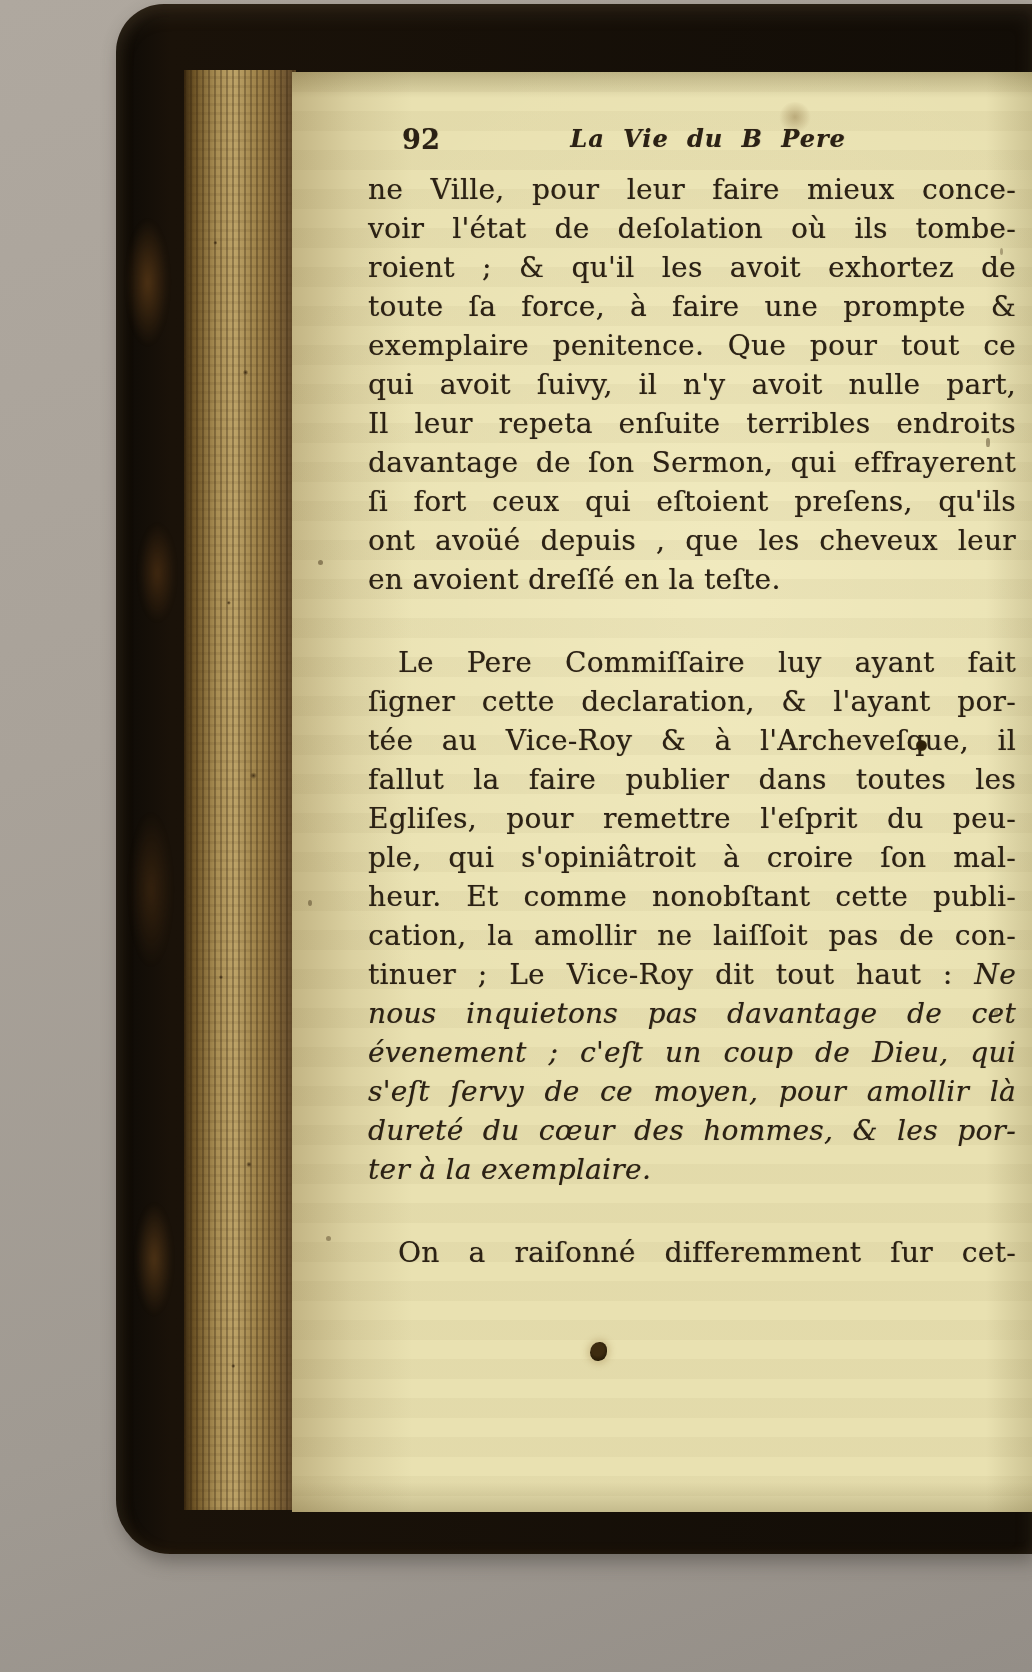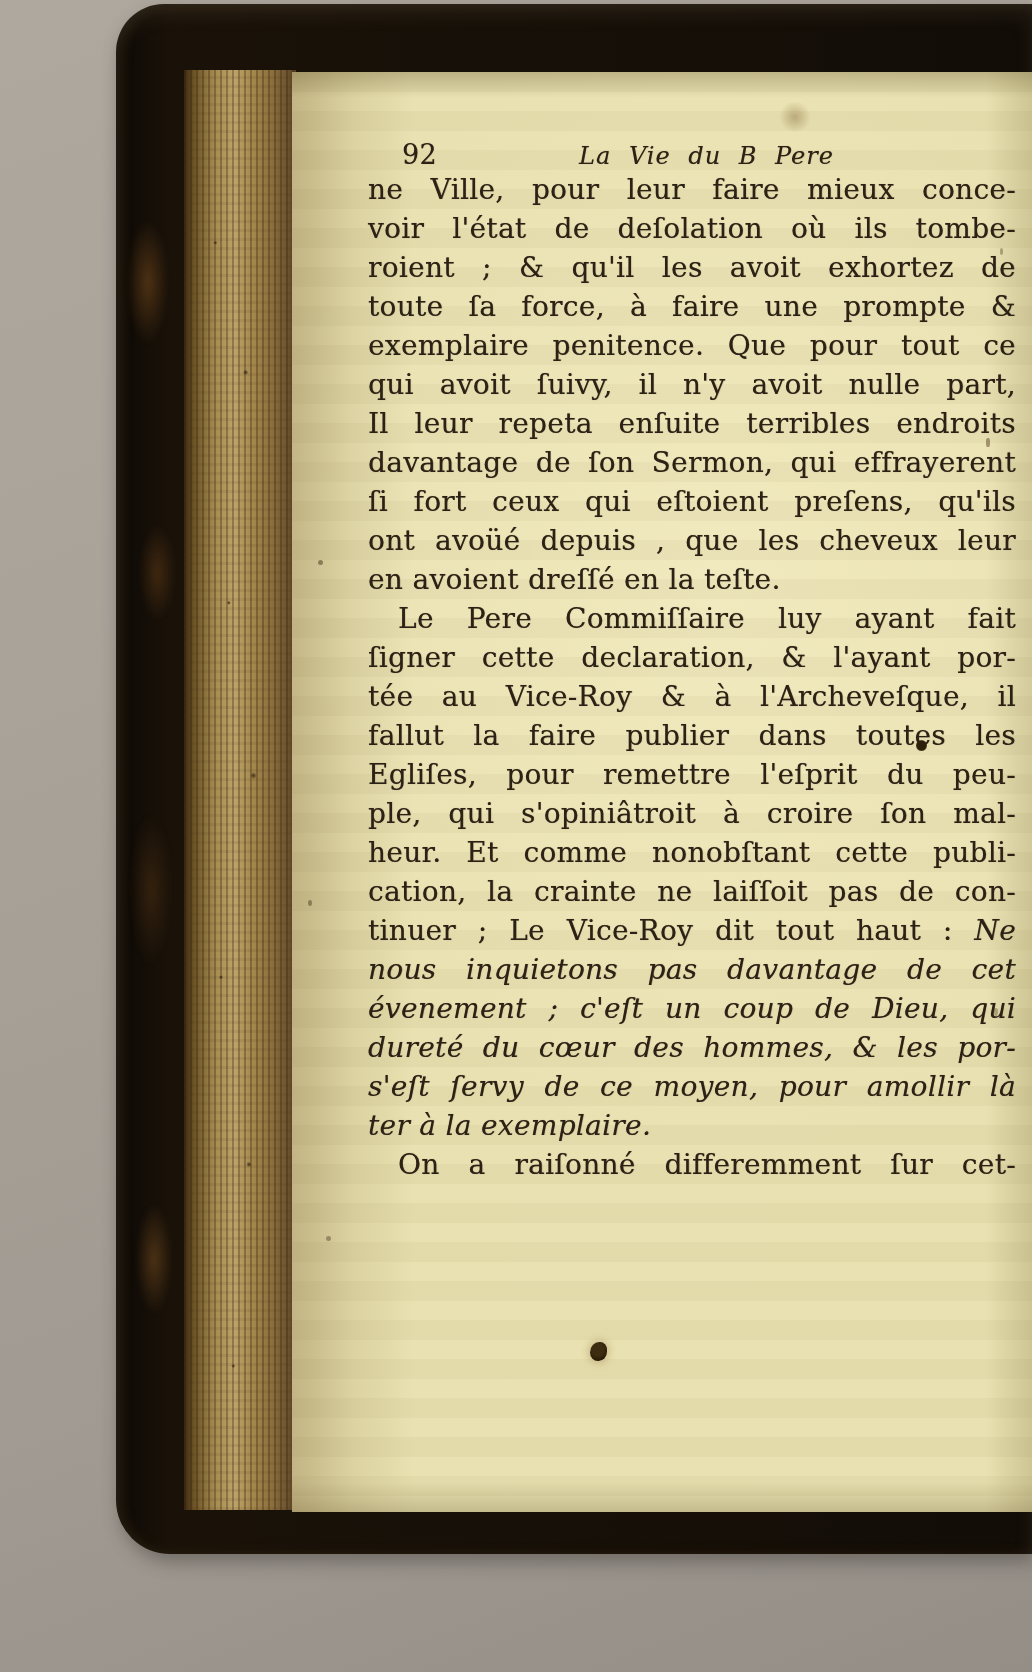--- a/index.html
+++ b/index.html
@@ -46,28 +46,28 @@
           linear-gradient(180deg, rgba(86,72,30,.28) 0, rgba(0,0,0,0) 26px),
           linear-gradient(0deg, rgba(86,72,30,.25) 0, rgba(0,0,0,0) 30px),
           #e9e1b1;}
   .paper::after{content:"";position:absolute;inset:0;
         background:repeating-linear-gradient(180deg, rgba(112,96,48,.05) 0 20px, rgba(0,0,0,0) 20px 39px);}
 
   
   .textblock{position:absolute;left:368px;top:124px;width:648px;color:#2b2114;
         font-size:28px;letter-spacing:.3px;
         text-shadow:.3px .4px .7px rgba(43,33,20,.5);}
-  .runhead{height:46px;display:flex;align-items:flex-end;}
+  .runhead{height:46px;display:flex;align-items:flex-start;font-weight:bold;}
   .pagenum{margin-left:34px;font-size:27px;}
   .runtitle{flex:1;text-align:center;padding-right:40px;font-style:italic;font-size:24px;
         word-spacing:9px;letter-spacing:1px;}
   .line{height:39px;line-height:39px;white-space:normal;
         text-align:justify;text-align-last:justify;overflow:visible;}
   .line.end{text-align-last:left;}
-  .line.ind{padding-left:30px;}
+  .line.ind{padding-left:30px;margin-top:44px;}
   .line .it, .line.it{font-style:italic;}
 
   
   .ink-blot{position:absolute;left:590px;top:1342px;width:17px;height:19px;
         border-radius:58% 42% 52% 48%;
         background:radial-gradient(circle at 45% 40%, #3e2c10 0 40%, #271b06 75%, rgba(39,27,6,.6));
         box-shadow:0 0 6px 3px rgba(150,120,60,.28);}
   .smudge{position:absolute;left:778px;top:102px;width:34px;height:30px;border-radius:50%;
         background:radial-gradient(circle, rgba(120,90,40,.38), rgba(120,90,40,0) 70%);}
   .speck{position:absolute;border-radius:50%;background:rgba(55,38,14,.75);}
@@ -104,26 +104,26 @@
         <div class="line"><span>ſi fort ceux qui eſtoient preſens, qu'ils</span></div>
         <div class="line"><span>ont avoüé depuis , que les cheveux leur</span></div>
         <div class="line end"><span>en avoient dreſſé en la teſte.</span></div>
         <div class="line ind"><span>Le Pere Commiſſaire luy ayant fait</span></div>
         <div class="line"><span>ſigner cette declaration, &amp; l'ayant por-</span></div>
         <div class="line"><span>tée au Vice-Roy &amp; à l'Archeveſque, il</span></div>
         <div class="line"><span>fallut la faire publier dans toutes les</span></div>
         <div class="line"><span>Egliſes, pour remettre l'eſprit du peu-</span></div>
         <div class="line"><span>ple, qui s'opiniâtroit à croire ſon mal-</span></div>
         <div class="line"><span>heur. Et comme nonobſtant cette publi-</span></div>
-        <div class="line"><span>cation, la crainte ne laiſſoit pas de con-</span></div>
+        <div class="line"><span>cation, la amollir ne laiſſoit pas de con-</span></div>
         <div class="line"><span>tinuer ; Le Vice-Roy dit tout haut : </span><span class="it">Ne</span></div>
         <div class="line it"><span>nous inquietons pas davantage de cet</span></div>
         <div class="line it"><span>évenement ; c'eſt un coup de Dieu, qui</span></div>
+        <div class="line it"><span>s'eſt ſervy de ce moyen, pour amollir là</span></div>
         <div class="line it"><span>dureté du cœur des hommes, &amp; les por-</span></div>
-        <div class="line it"><span>s'eſt ſervy de ce moyen, pour amollir là</span></div>
         <div class="line it end"><span>ter à la exemplaire.</span></div>
         <div class="line ind"><span>On a raiſonné differemment ſur cet-</span></div>
       </div>
   </div>
 
   <div class="smudge"></div>
   <div class="ink-blot"></div>
   <div class="speck s1"></div>
   <div class="speck s2"></div>
   <div class="speck s3"></div>

